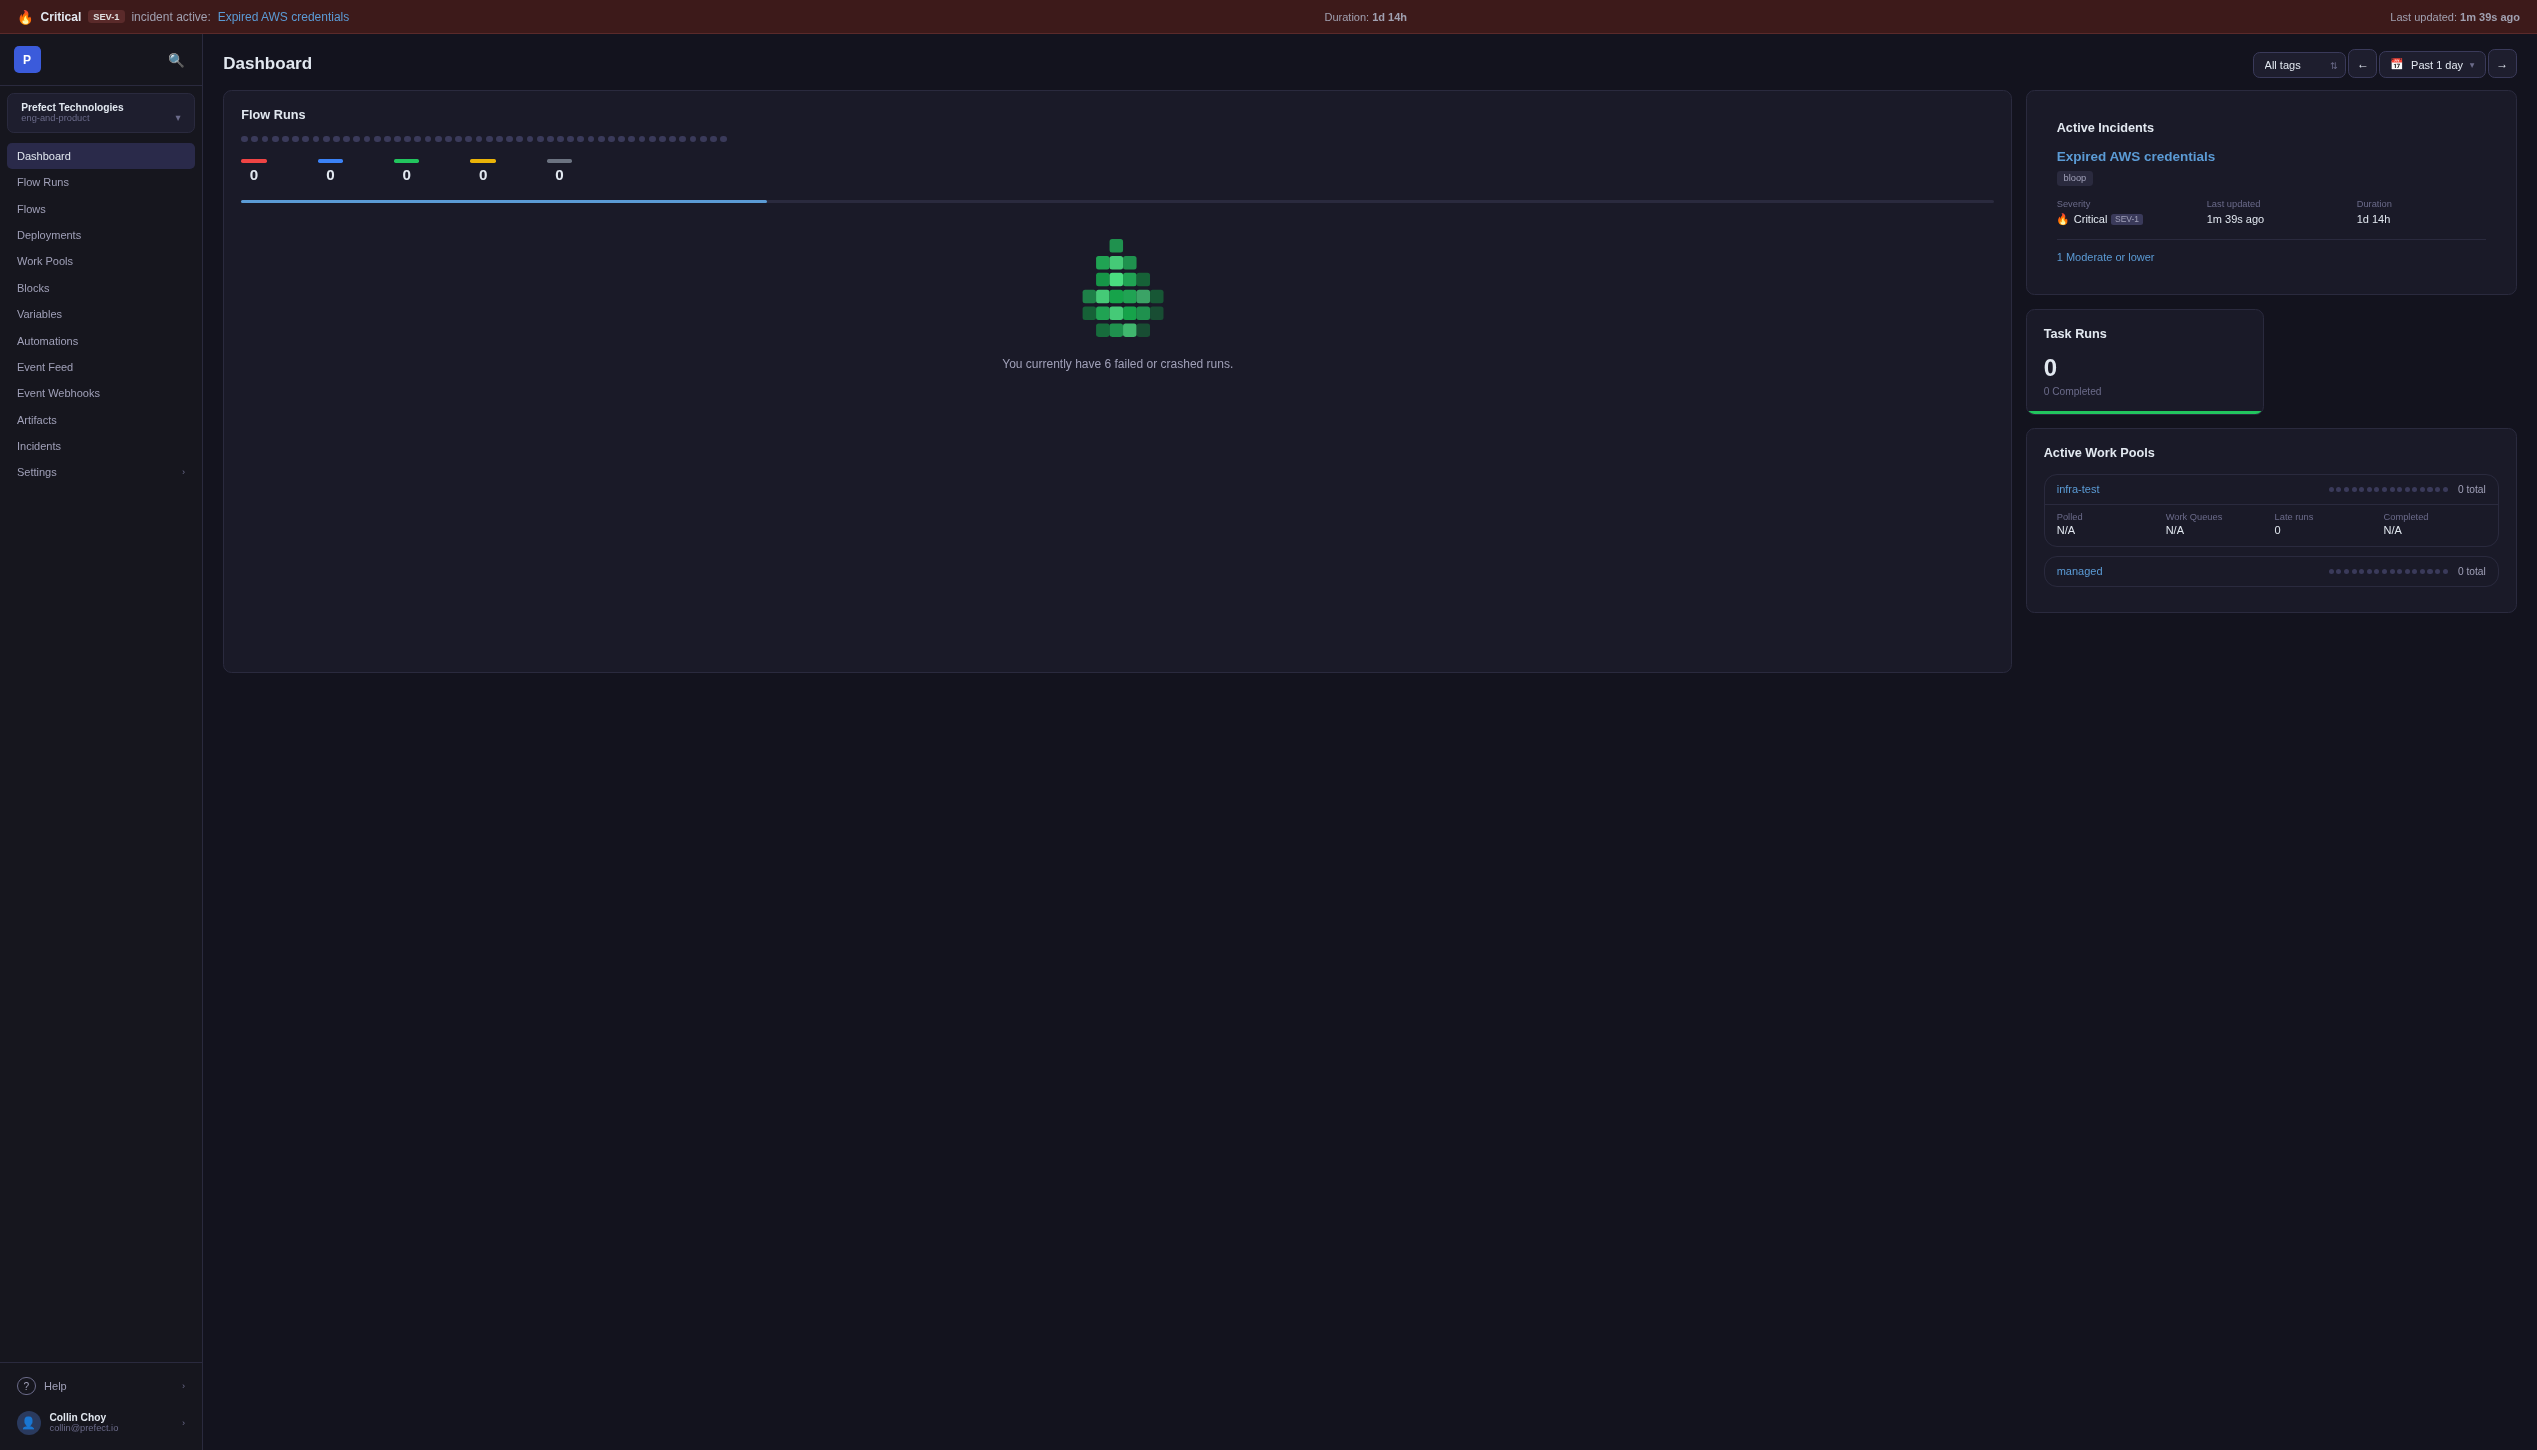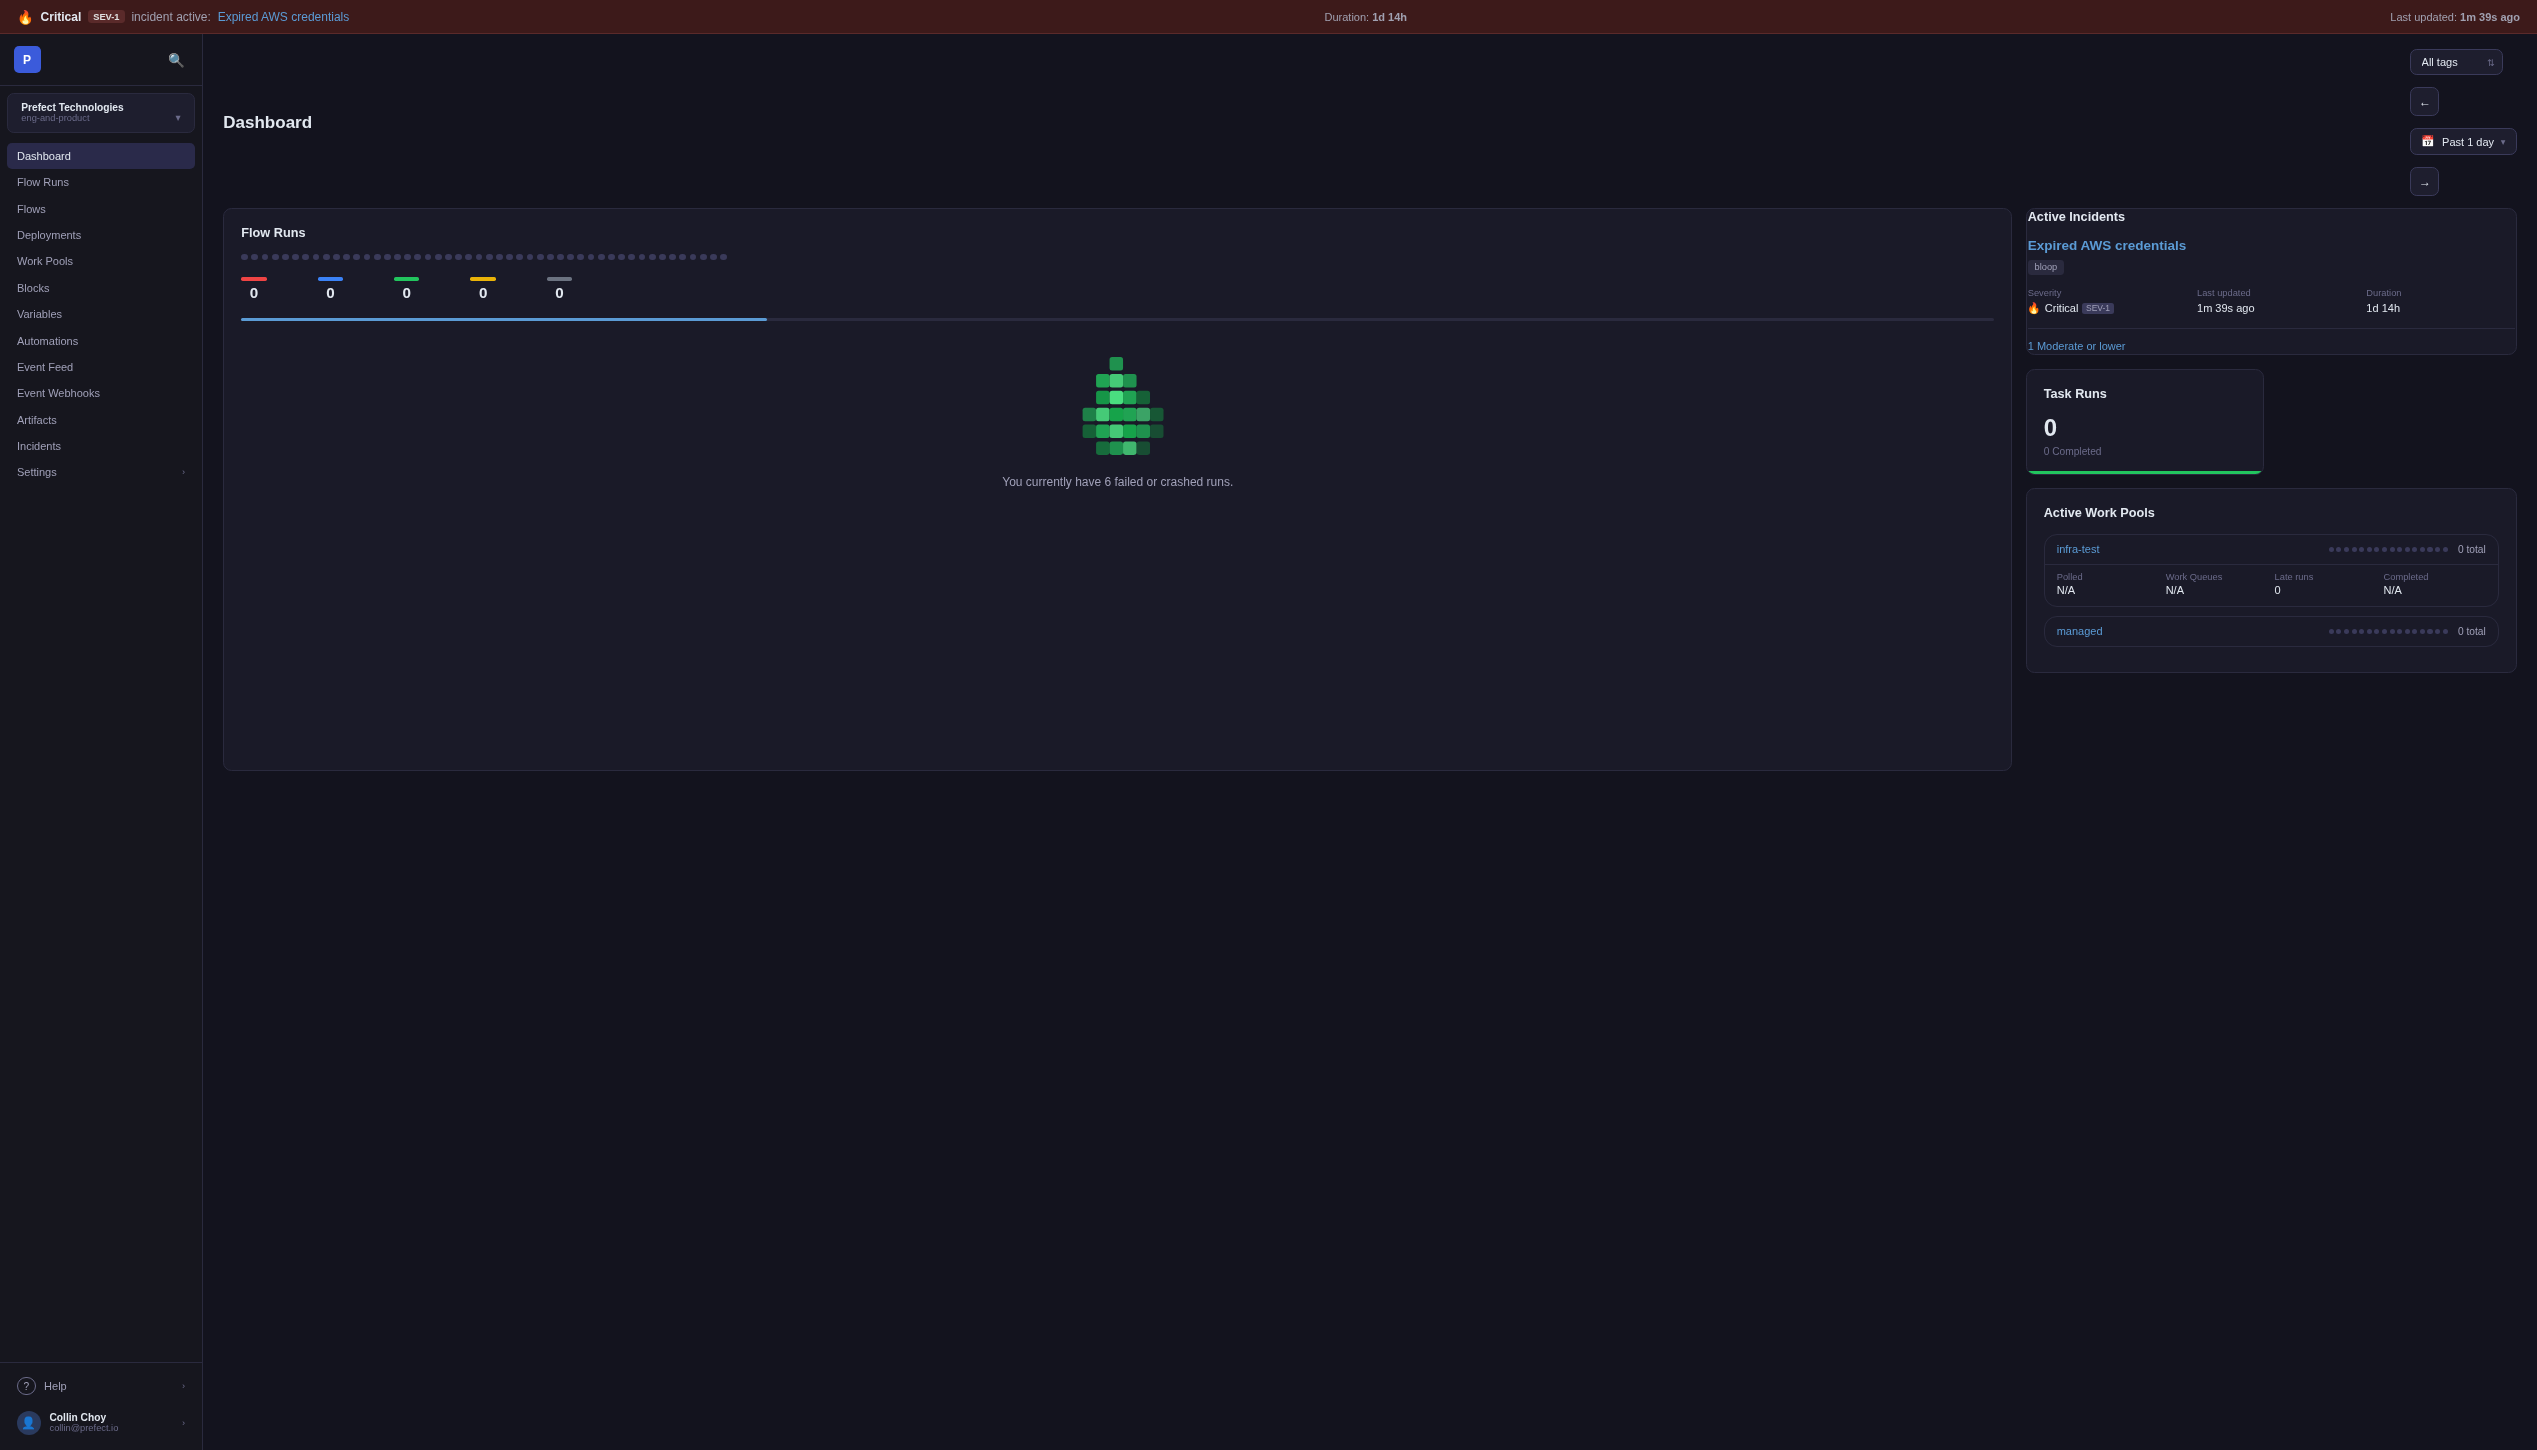--- a/index.html
+++ b/index.html
@@ -175,23 +175,22 @@
       justify-content: space-between;
       flex-shrink: 0;
     }
     .dashboard-title {
       font-size: 17px;
       font-weight: 600;
       color: #e2e8f0;
     }
     .header-controls {
       display: flex;
-      align-items: flex-start;
-      gap: 12px;
-      flex-direction: column;
+      align-items: flex-end;
+      gap: 2px;
     }
     .tags-select {
       background: #1e1e2e;
       border: 0.8px solid #3a3a5a;
       color: #e2e8f0;
       padding: 6px 25.4px 6px 10.2px;
       border-radius: 6.8px;
       font-size: 11px;
       appearance: none;
       cursor: pointer;
@@ -338,21 +337,21 @@
       display: flex;
       flex-direction: column;
       gap: 13.5px;
     }
 
     
     .incidents-card {
       background: #1a1a28;
       border: 0.8px solid #2a2a3e;
       border-radius: 8.5px;
-      padding: 1px;
+      padding: 30px;
     }
     .incident-name {
       color: #5b9bd5;
       font-size: 13.5px;
       font-weight: 600;
       margin-bottom: 6.8px;
       cursor: pointer;
     }
     .incident-tag {
       background: #2a2a3e;

